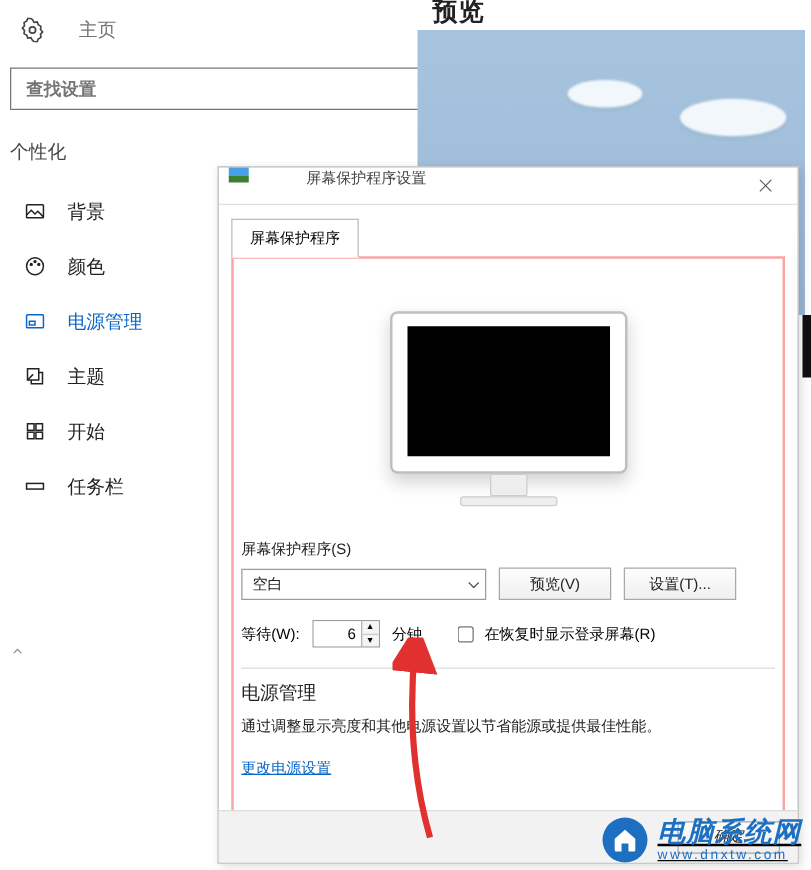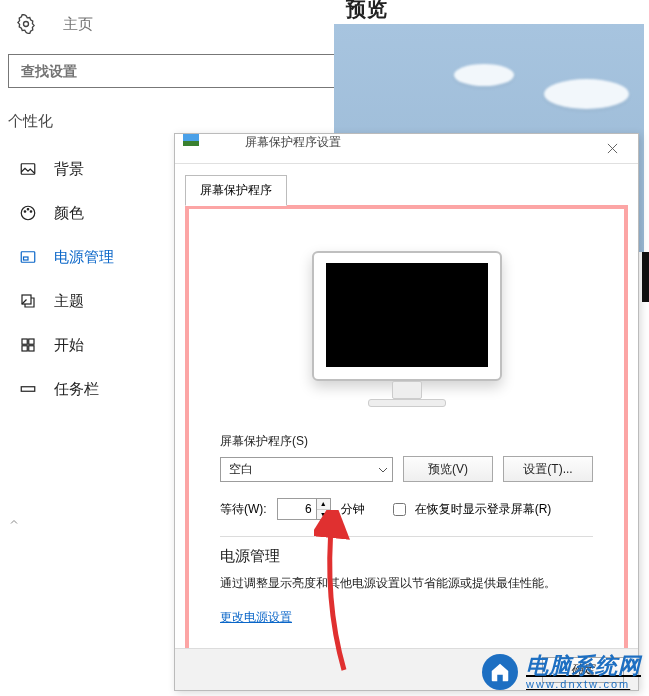--- a/index.html
+++ b/index.html
@@ -33,21 +33,21 @@
   
   .dialog { position: absolute; left: 174px; top: 133px; width: 465px; height: 558px; background: #fff; border: 1px solid #bbb; box-shadow: 2px 2px 8px rgba(0,0,0,0.15); }
   .titlebar { height: 30px; display: flex; align-items: flex-start; padding: 0 6px 0 8px; font-size: 12px; color: #444; border-bottom: 1px solid #e0e0e0; gap: 38px; }
   .titlebar .ticon { width: 16px; height: 12px; margin-right: 8px; background: linear-gradient(180deg,#4aa0e8 0%,#4aa0e8 55%,#3a8030 55%,#3a8030 100%); }
   .titlebar .spacer { flex: 1; }
   .titlebar .close { width: 40px; height: 28px; display: flex; align-items: center; justify-content: center; cursor: pointer; }
   .titlebar .close svg { width: 11px; height: 11px; display: block; color: #555; }
 
   .tab-strip { padding: 10px 10px 0 10px; position: relative; }
   .tab { display: inline-block; padding: 6px 14px 6px 14px; font-size: 12px; border: 1px solid #bcbcbc; border-bottom: 1px solid #fff; background: #fff; position: relative; top: 1px; z-index: 2; }
-  .tab-content { border: 4px solid #fca5a5; margin: 0 10px 10px 10px; height: 476px; position: relative; padding: 14px 31px; }
+  .tab-content { border: 2px solid #fca5a5; margin: 0 10px 10px 10px; height: 476px; position: relative; padding: 14px 6px; }
 
   .monitor { position: relative; width: 190px; height: 156px; margin: 28px auto 26px auto; }
   .monitor .bezel { position: absolute; left: 0; top: 0; width: 190px; height: 130px; background: #fff; border: 2px solid #bfbfbf; border-radius: 6px; box-shadow: 0 6px 14px rgba(0,0,0,0.18), inset 0 0 0 8px #fff; }
   .monitor .screen { position: absolute; left: 14px; top: 12px; width: 162px; height: 104px; background: #000; }
   .monitor .stand { position: absolute; left: 80px; top: 130px; width: 30px; height: 18px; background: #eee; border: 1px solid #ccc; border-radius: 2px; }
   .monitor .base { position: absolute; left: 56px; top: 148px; width: 78px; height: 8px; background: #eee; border: 1px solid #ccc; border-radius: 3px; }
 
   .form-label { font-size: 12px; color: #222; margin-bottom: 6px; }
   .row { display: flex; align-items: center; gap: 10px; margin-bottom: 16px; }
   .combo { width: 196px; height: 25px; border: 1px solid #9c9c9c; background: #fff; display: flex; align-items: center; padding: 0 4px 0 8px; font-size: 12px; color: #222; cursor: pointer; }

